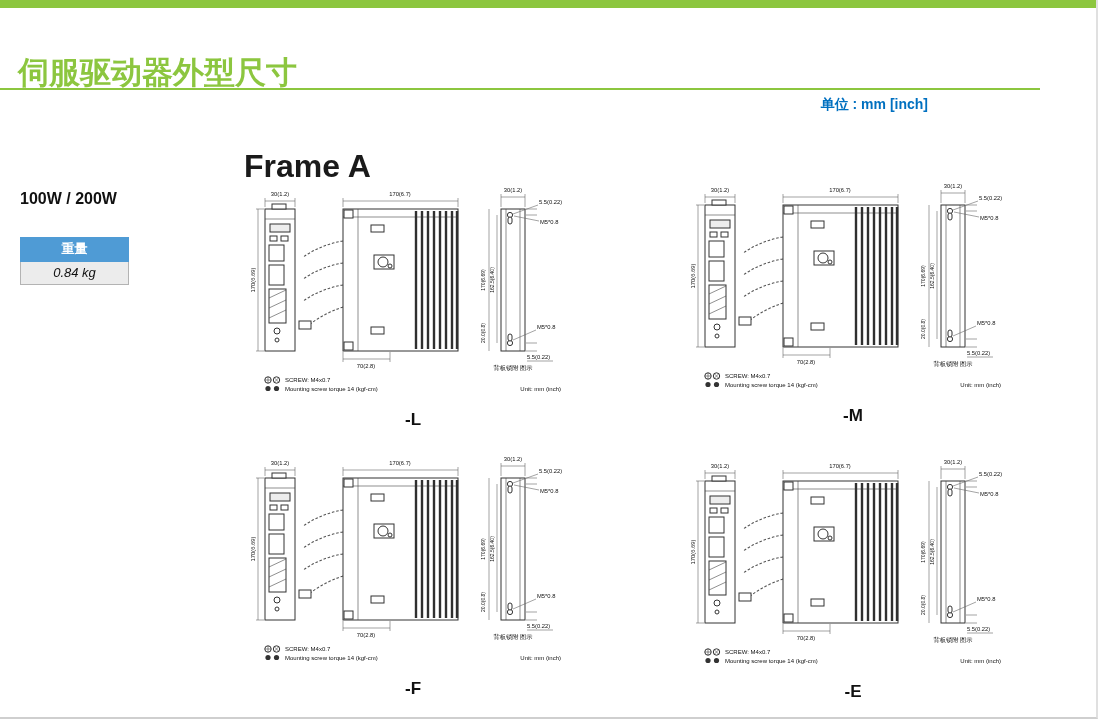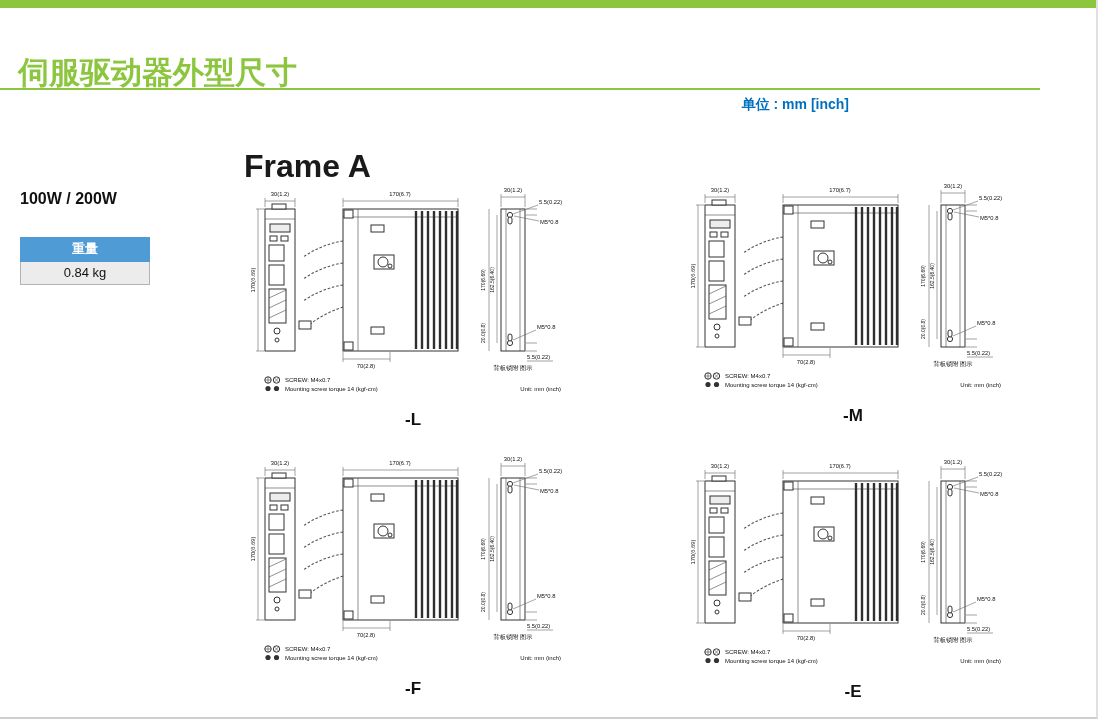--- a/index.html
+++ b/index.html
@@ -6,27 +6,27 @@
   html,body { background:#fff; }
   body {
     width:1098px; height:719px; position:relative; overflow:hidden;
     font-family:"Liberation Sans","DejaVu Sans",sans-serif; color:#111;
   }
   .page { position:absolute; inset:0; background:#fff;
           border-right:2px solid #e0e0e0; border-bottom:2px solid #cfcfcf; }
   .top-bar { position:absolute; top:0; left:0; width:100%; height:8px; background:var(--green,#8CC63F); }
   .title { position:absolute; left:18px; top:52px; font-size:31px; font-weight:600; color:var(--green,#8CC63F); }
   .title-rule { position:absolute; left:0; top:88px; width:1040px; height:2px; background:var(--green,#8CC63F); }
-  .unit-note { position:absolute; left:0; top:96px; width:849px; text-align:right;
+  .unit-note { position:absolute; left:0; top:96px; width:928px; text-align:right;
                font-size:14px; font-weight:bold; color:var(--blue,#0070C0); }
   .frame-heading { position:absolute; left:244px; top:148px; font-size:32px; font-weight:bold; color:#1a1a1a; }
   .power-label { position:absolute; left:20px; top:190px; font-size:16px; font-weight:bold; color:#111;text-align:right; }
-  .weight-box { position:absolute; left:20px; top:237px; width:130px; font-size:13px; }
+  .weight-box { position:absolute; left:20px; top:237px; width:109px; font-size:13px; }
   .weight-header { background:var(--wblue,#4F9BD5); color:#fff; text-align:center; padding:3px 0 4px; font-weight:bold; }
-  .weight-value { background:#ececec; border:1px solid #b3b3b3; border-top:none; text-align:center; padding:3px 0 4px; color:#111; }
+  .weight-value { background:#ececec; border:1px solid #b3b3b3; border-top:none; text-align:center; padding:3px 0 4px; color:#111;font-style:italic; }
 
   .drawings { position:absolute; inset:0; }
   .drawing { position:absolute; width:340px; }
   .d0 { left:243px; top:181px; }
   .d1 { left:683px; top:177px; }
   .d2 { left:243px; top:450px; }
   .d3 { left:683px; top:453px; }
   .drawing svg { display:block; }
   .drawing figcaption { text-align:center; font-size:17px; font-weight:bold; color:#111; margin-top:1px; }
 

